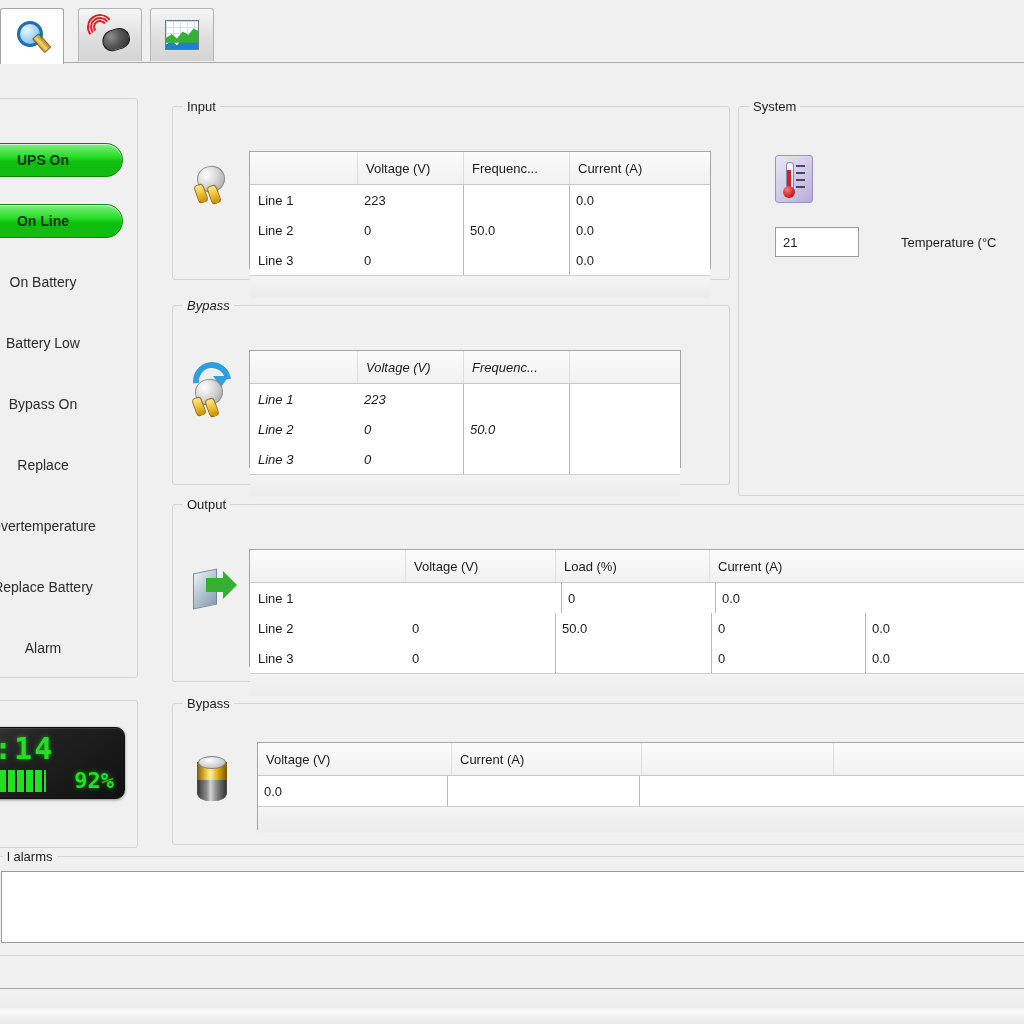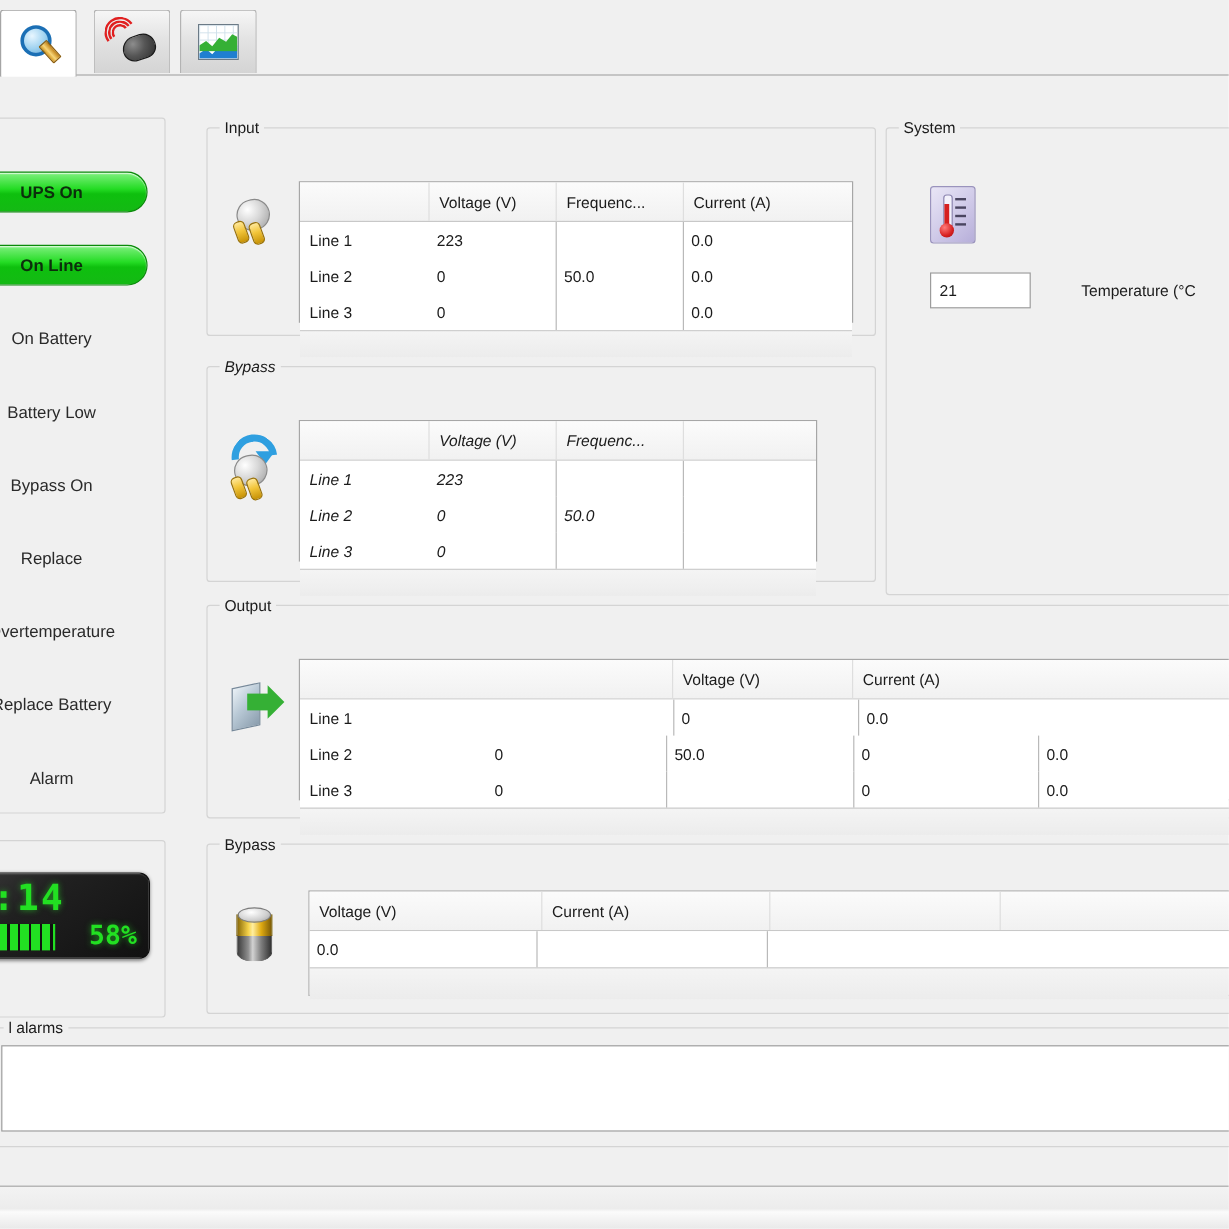--- a/index.html
+++ b/index.html
@@ -216,21 +216,20 @@
     background: #ffffff;
     box-sizing: border-box;
     border-collapse: collapse;
     font-size: 13px;
   }
   .tbl-head {
     display: flex;
     height: 32px;
     background: linear-gradient(180deg,#fbfbfb 0%,#f1f1f1 100%);
     border-bottom: 1px solid #c8c8c8;
-    justify-content: center;
   }
   .tbl-head .cell {
     display: flex; align-items: center;
     padding-left: 8px;
     border-right: 1px solid #dedede;
     box-sizing: border-box;
     color: #1b1b1b;
     white-space: nowrap;
     overflow: hidden;
   }
@@ -439,21 +438,21 @@
     </div>
     <div class="status-label" style="top: 532px;">
       <span>Alarm</span>
     </div>
   </div>
 
   <div class="group" id="lcd-group">
     <div class="lcd">
       <div class="lcd-time">5:14</div>
       <div class="lcd-bars"></div>
-      <div class="lcd-pct">58%</div>
+      <div class="lcd-pct">92%</div>
     </div>
   </div>
 
   <div class="group" id="input-group">
     <div class="group-title">Input</div>
 
     <div class="sec-icon" style="left: 18px; top: 58px;">
       <div class="ico-plug">
           <div class="pbody"></div>
           <div class="pin pin1"></div>
@@ -546,20 +545,21 @@
           <div class="box"></div>
           <div class="arrow"></div>
           <div class="arrowhead"></div>
         </div>
     </div>
 
     <div class="tbl" style="left: 76px; top: 44px; width: 800px; height: 118px;">
       <div class="tbl-head">
         <div class="cell" style="width:156px;"></div>
         <div class="cell" style="width:150px;">Voltage (V)</div>
+        <div class="cell" style="width:154px;">Load (%)</div>
         <div class="cell" style="width:182px; border-right:none;">Current (A)</div>
       </div>
       <div class="tbl-body">
         <div class="row">
           <div class="cell first" style="width:156px;">Line 1</div>
           <div class="cell" style="width:156px;"></div>
           <div class="cell" style="width:154px;">0</div>
           <div class="cell" style="width:182px; border-right:none;">0.0</div>
         </div>
         <div class="row">

